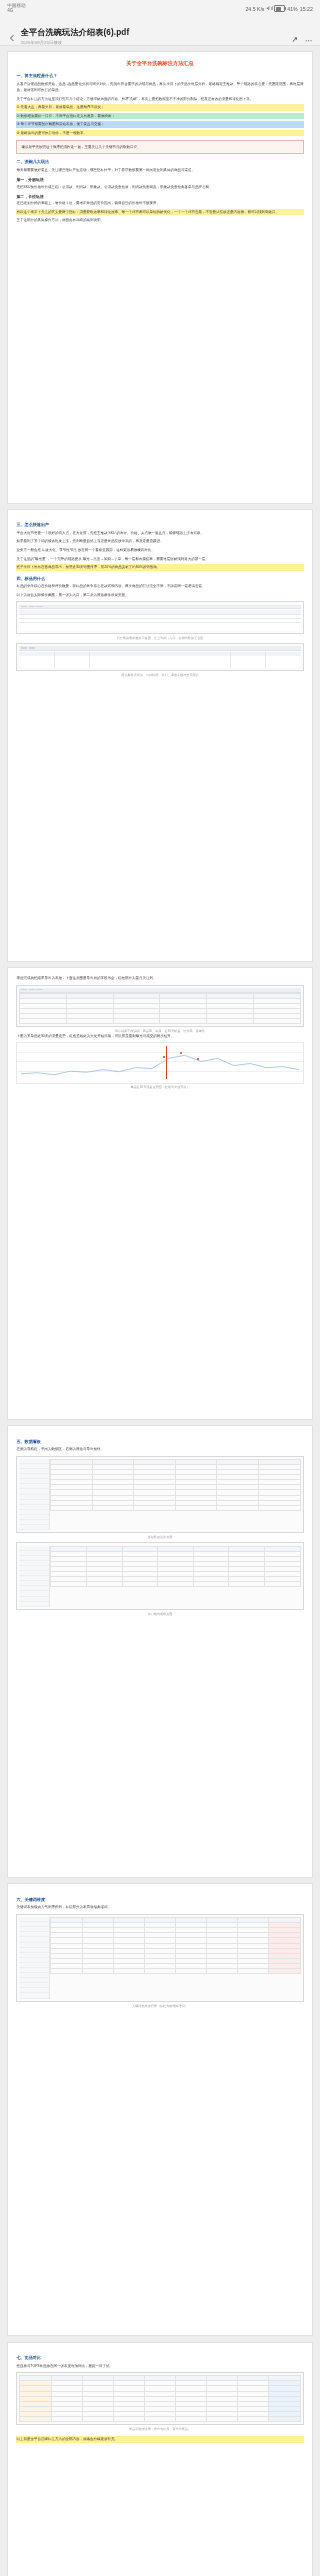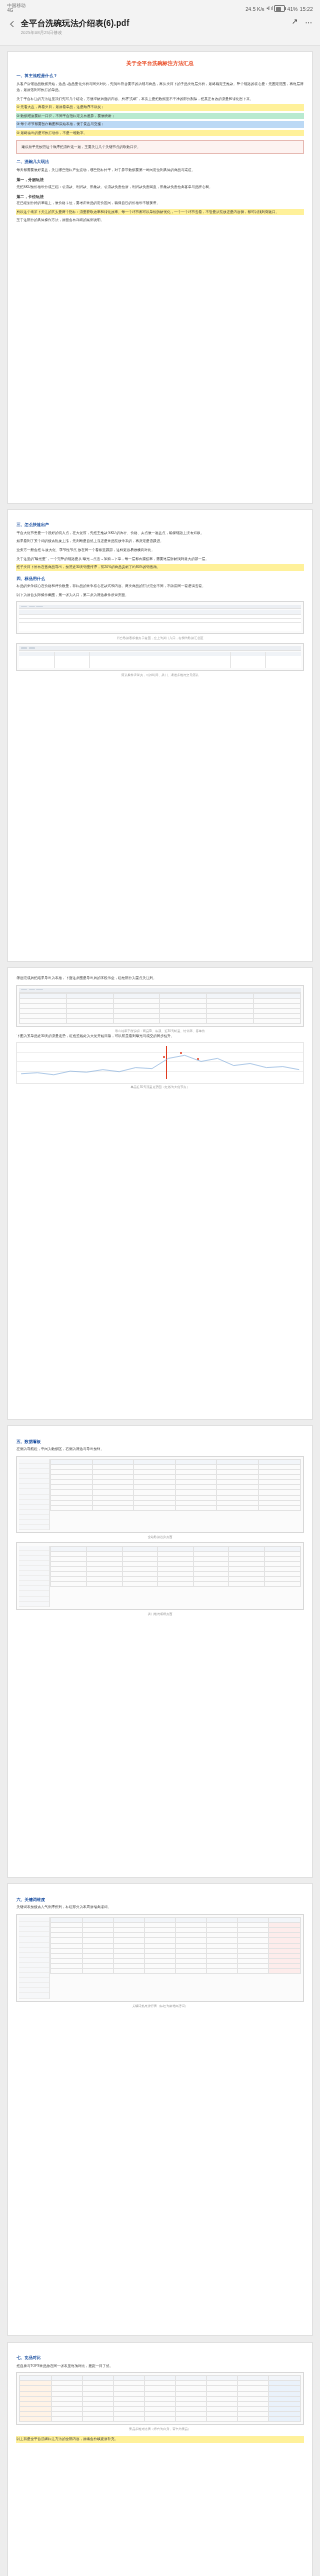--- a/index.html
+++ b/index.html
@@ -11,21 +11,21 @@
     justify-content:space-between;padding:0 7.2px;font-size:5.7px;color:#5a5a5a;}
   .sb-left{display:flex;flex-direction:column;line-height:1.05;font-size:4.6px;color:#6d6d6d;}
   .sb-right{display:flex;align-items:center;gap:2.1px;font-size:5.2px;color:#5a5a5a;}
   .sb-bat{display:inline-block;width:8.8px;height:4.6px;border:0.5px solid #7a7a7a;border-radius:1px;position:relative;}
   .sb-bat::after{content:"";position:absolute;right:-1.5px;top:1px;width:1px;height:2.1px;background:#7a7a7a;border-radius:0 0.5px 0.5px 0;}
   .sb-bat i{position:absolute;left:0.5px;top:0.5px;bottom:0.5px;width:60%;background:#7a7a7a;border-radius:0.5px;display:block;}
   .sig{display:inline-block;font-size:4.6px;letter-spacing:-0.5px;}
 
   
   .titlebar{height:27px;background:#f3f3f3;border-bottom:0.5px solid #e2e2e2;
-    display:flex;align-items:flex-start;padding:0 5.2px;position:relative;}
+    display:flex;align-items:flex-end;padding:0 5.2px;position:relative;}
   .back{width:13.4px;height:13.4px;display:flex;align-items:center;justify-content:center;color:#333;}
   .back svg{width:6.2px;height:6.2px;}
   .ttl-wrap{flex:1;display:flex;flex-direction:column;align-items:flex-start;padding-left:2.1px;}
   .ttl{font-size:8.2px;color:#1a1a1a;font-weight:600;letter-spacing:0.1px;}
   .sub{font-size:4.4px;color:#9b9b9b;margin-top:1.5px;}
   .tb-actions{display:flex;align-items:center;gap:7.2px;padding-right:2.1px;}
   .tb-actions .ic{color:#333;font-size:7.7px;line-height:1;}
   .dots{letter-spacing:0.5px;font-size:7.2px;color:#333;}
 
   

